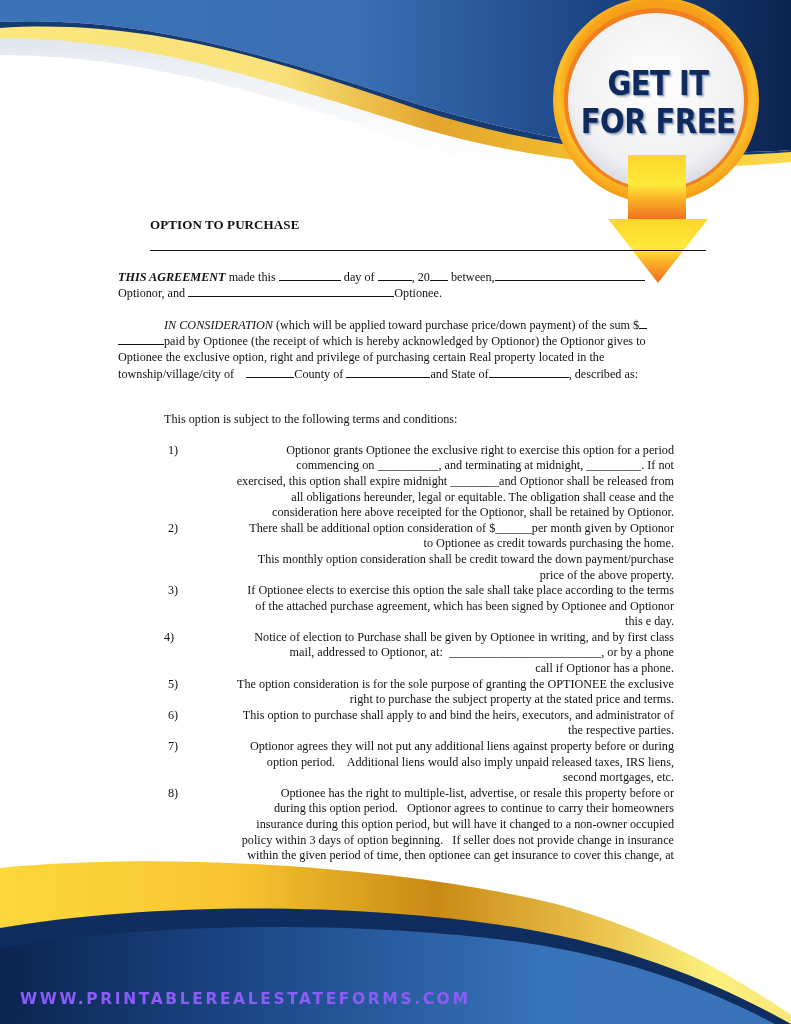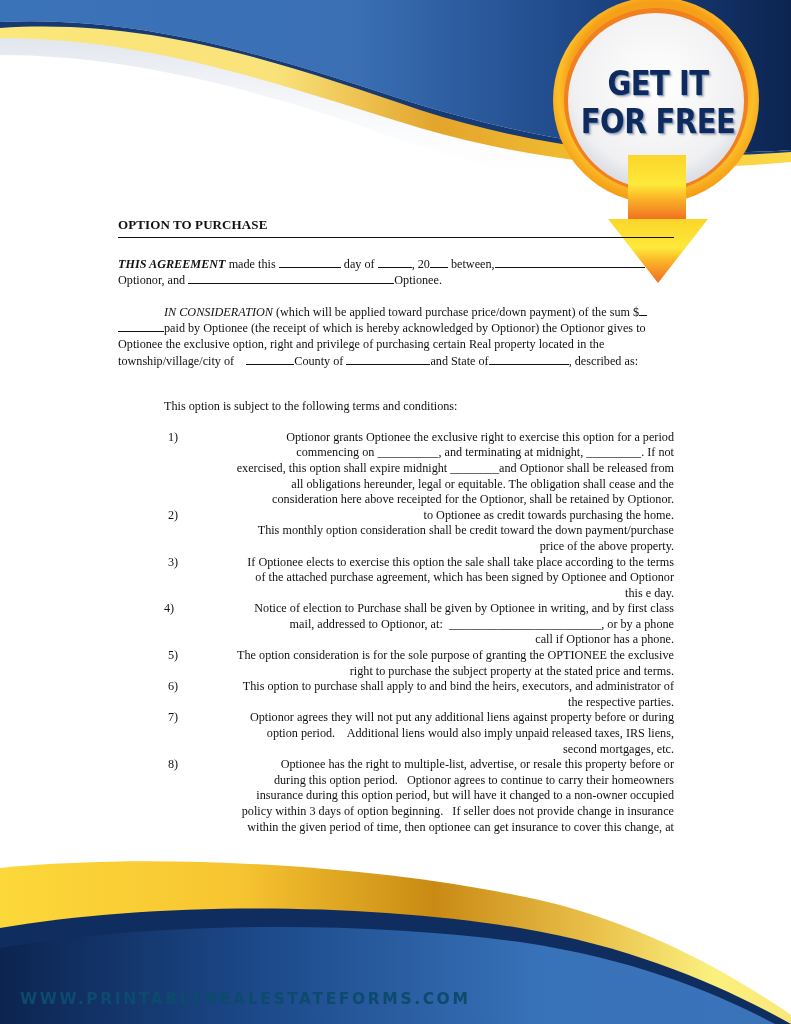--- a/index.html
+++ b/index.html
@@ -9,21 +9,21 @@
       font-family: "Liberation Serif", "DejaVu Serif", serif;
       color: #111;
     }
     .deco { position: absolute; left: 0; top: 0; }
     .doc {
       position: absolute; left: 118px; top: 217px; width: 556px;
       font-size: 12.2px; line-height: 15.6px;
     }
     .title-row {
       font-weight: bold; font-size: 13px; border-bottom: 1.5px solid #111;
-      padding-bottom: 4px; width: 556px; letter-spacing: 0.1px;
+      padding-bottom: 17px; width: 556px; letter-spacing: 0.1px; margin-left: 32px;
     }
     .blank { display: inline-block; border-bottom: 1.2px solid #111; height: 11px; vertical-align: baseline; }
     .p { margin: 0; }
     .indent { text-indent: 46px; }
     .gap1 { height: 18px; }
     .gap2 { height: 15px; }
     .terms { margin-top: 0; }
     .term { display: flex; }
     .term .num { width: 92px; flex: none; padding-left: 50px; box-sizing: border-box; }
     .term .body { width: 464px; }
@@ -32,21 +32,21 @@
     .it { font-style: italic; }
     .badge-text {
       position: absolute; left: 578px; top: 70px; width: 160px; text-align: center;
       font-family: "DejaVu Sans", sans-serif; font-weight: bold; color: #0f2a5c;
       font-size: 29px; line-height: 33px; letter-spacing: -0.5px;
       transform: scaleY(1.15);
       text-shadow: 1px 1px 0 #8aa0c8, 2px 2px 2px rgba(0,0,0,0.25);
     }
     .footer-url {
       position: absolute; left: 20px; top: 990px;
-      font-family: "DejaVu Sans", sans-serif; font-weight: bold; color: #0c4a6e;
+      font-family: "DejaVu Sans", sans-serif; font-weight: bold; color: #8b5cf6;
       font-size: 15.5px; letter-spacing: 2.6px;
     }
   </style>
 </head>
 <body>
 
 <svg class="deco" width="791" height="300" viewBox="0 0 791 300">
   <defs>
     <linearGradient id="hb" x1="0" y1="0" x2="1" y2="0">
       <stop offset="0" stop-color="#3b73b9"></stop>
@@ -172,20 +172,21 @@
         <span class="line">Optionor grants Optionee the exclusive right to exercise this option for a period</span>
         <span class="line">commencing on __________, and terminating at midnight, _________.   If not</span>
         <span class="line" style="white-space:nowrap">exercised, this option shall expire midnight ________and Optionor shall be released from</span>
         <span class="line">all obligations hereunder, legal or equitable.  The obligation shall cease and the</span>
         <span class="line">consideration here above receipted for the Optionor, shall be retained by Optionor.</span>
       </div>
     </div>
     <div class="term">
       <div class="num">2)</div>
       <div class="body">
+        <span class="line">There shall be additional option consideration of $______per month given by Optionor</span>
         <span class="line">to Optionee as credit towards purchasing the home.</span>
         <span class="line">This monthly option consideration  shall be credit toward the down payment/purchase</span>
         <span class="line">price of the above property.</span>
       </div>
     </div>
     <div class="term">
       <div class="num">3)</div>
       <div class="body">
         <span class="line" style="white-space:nowrap">If Optionee elects to exercise this option the sale shall take place according to the terms</span>
         <span class="line">of the attached purchase agreement, which has been signed by Optionee and Optionor</span>

